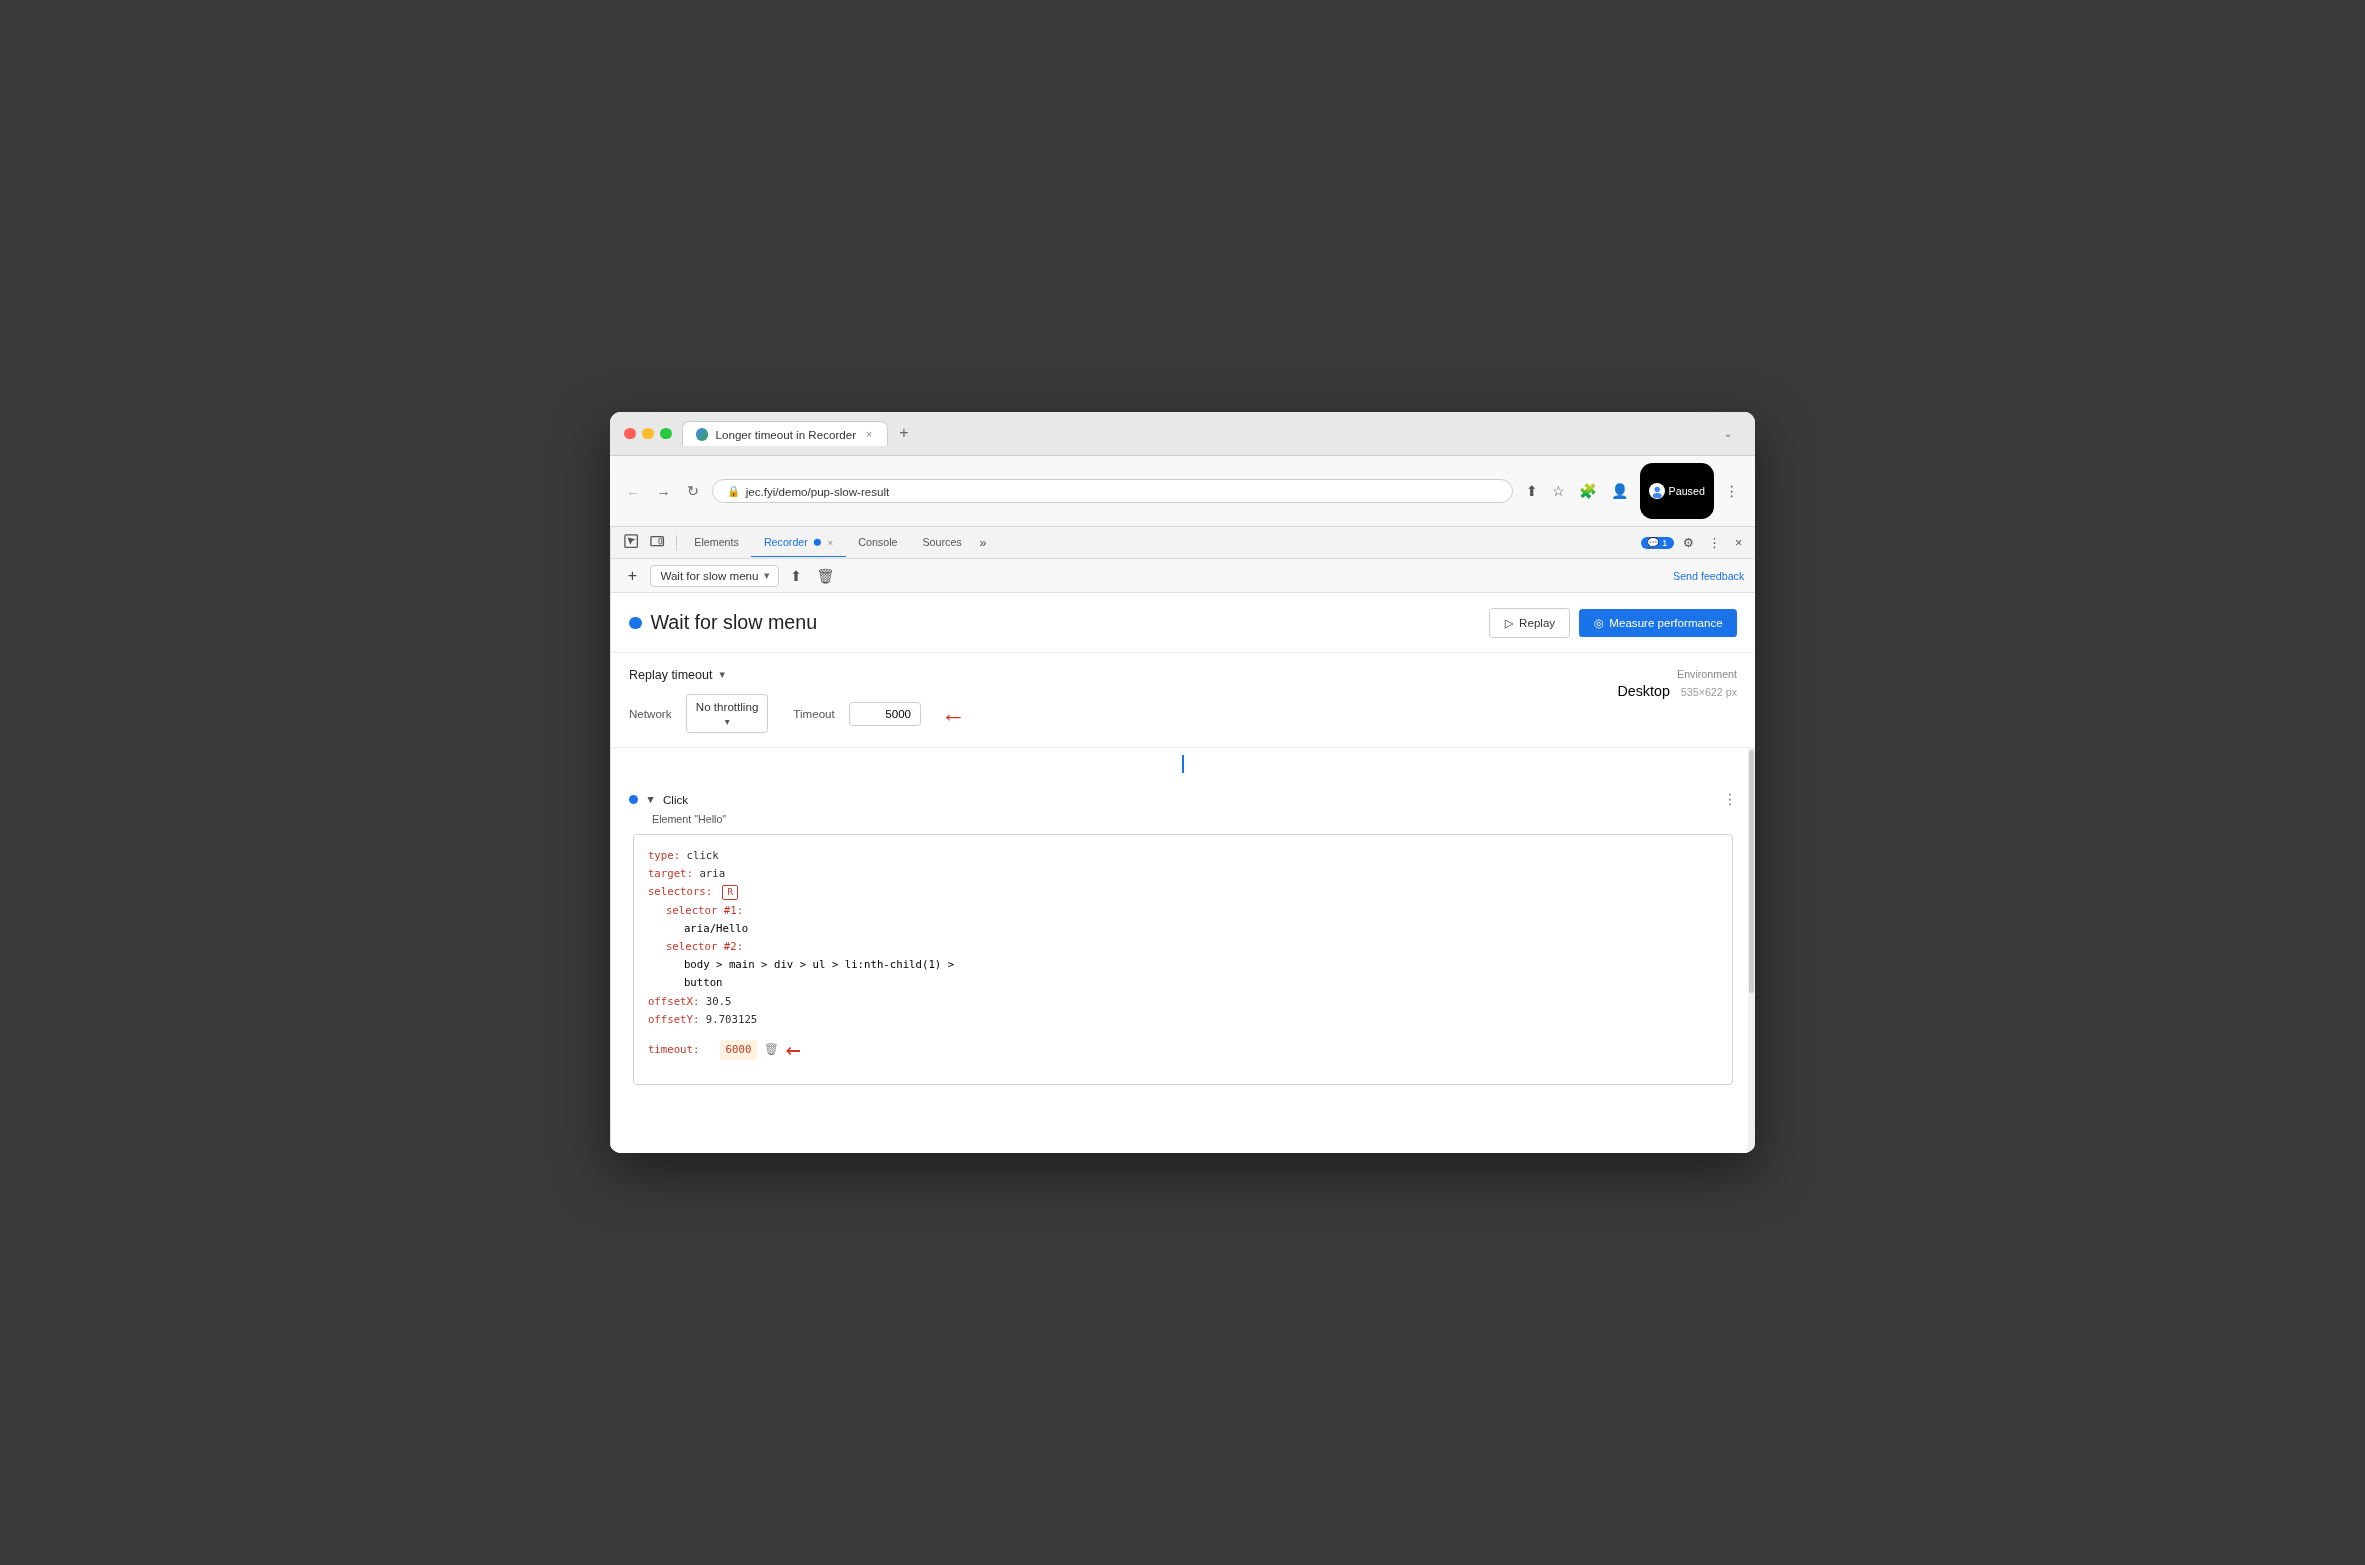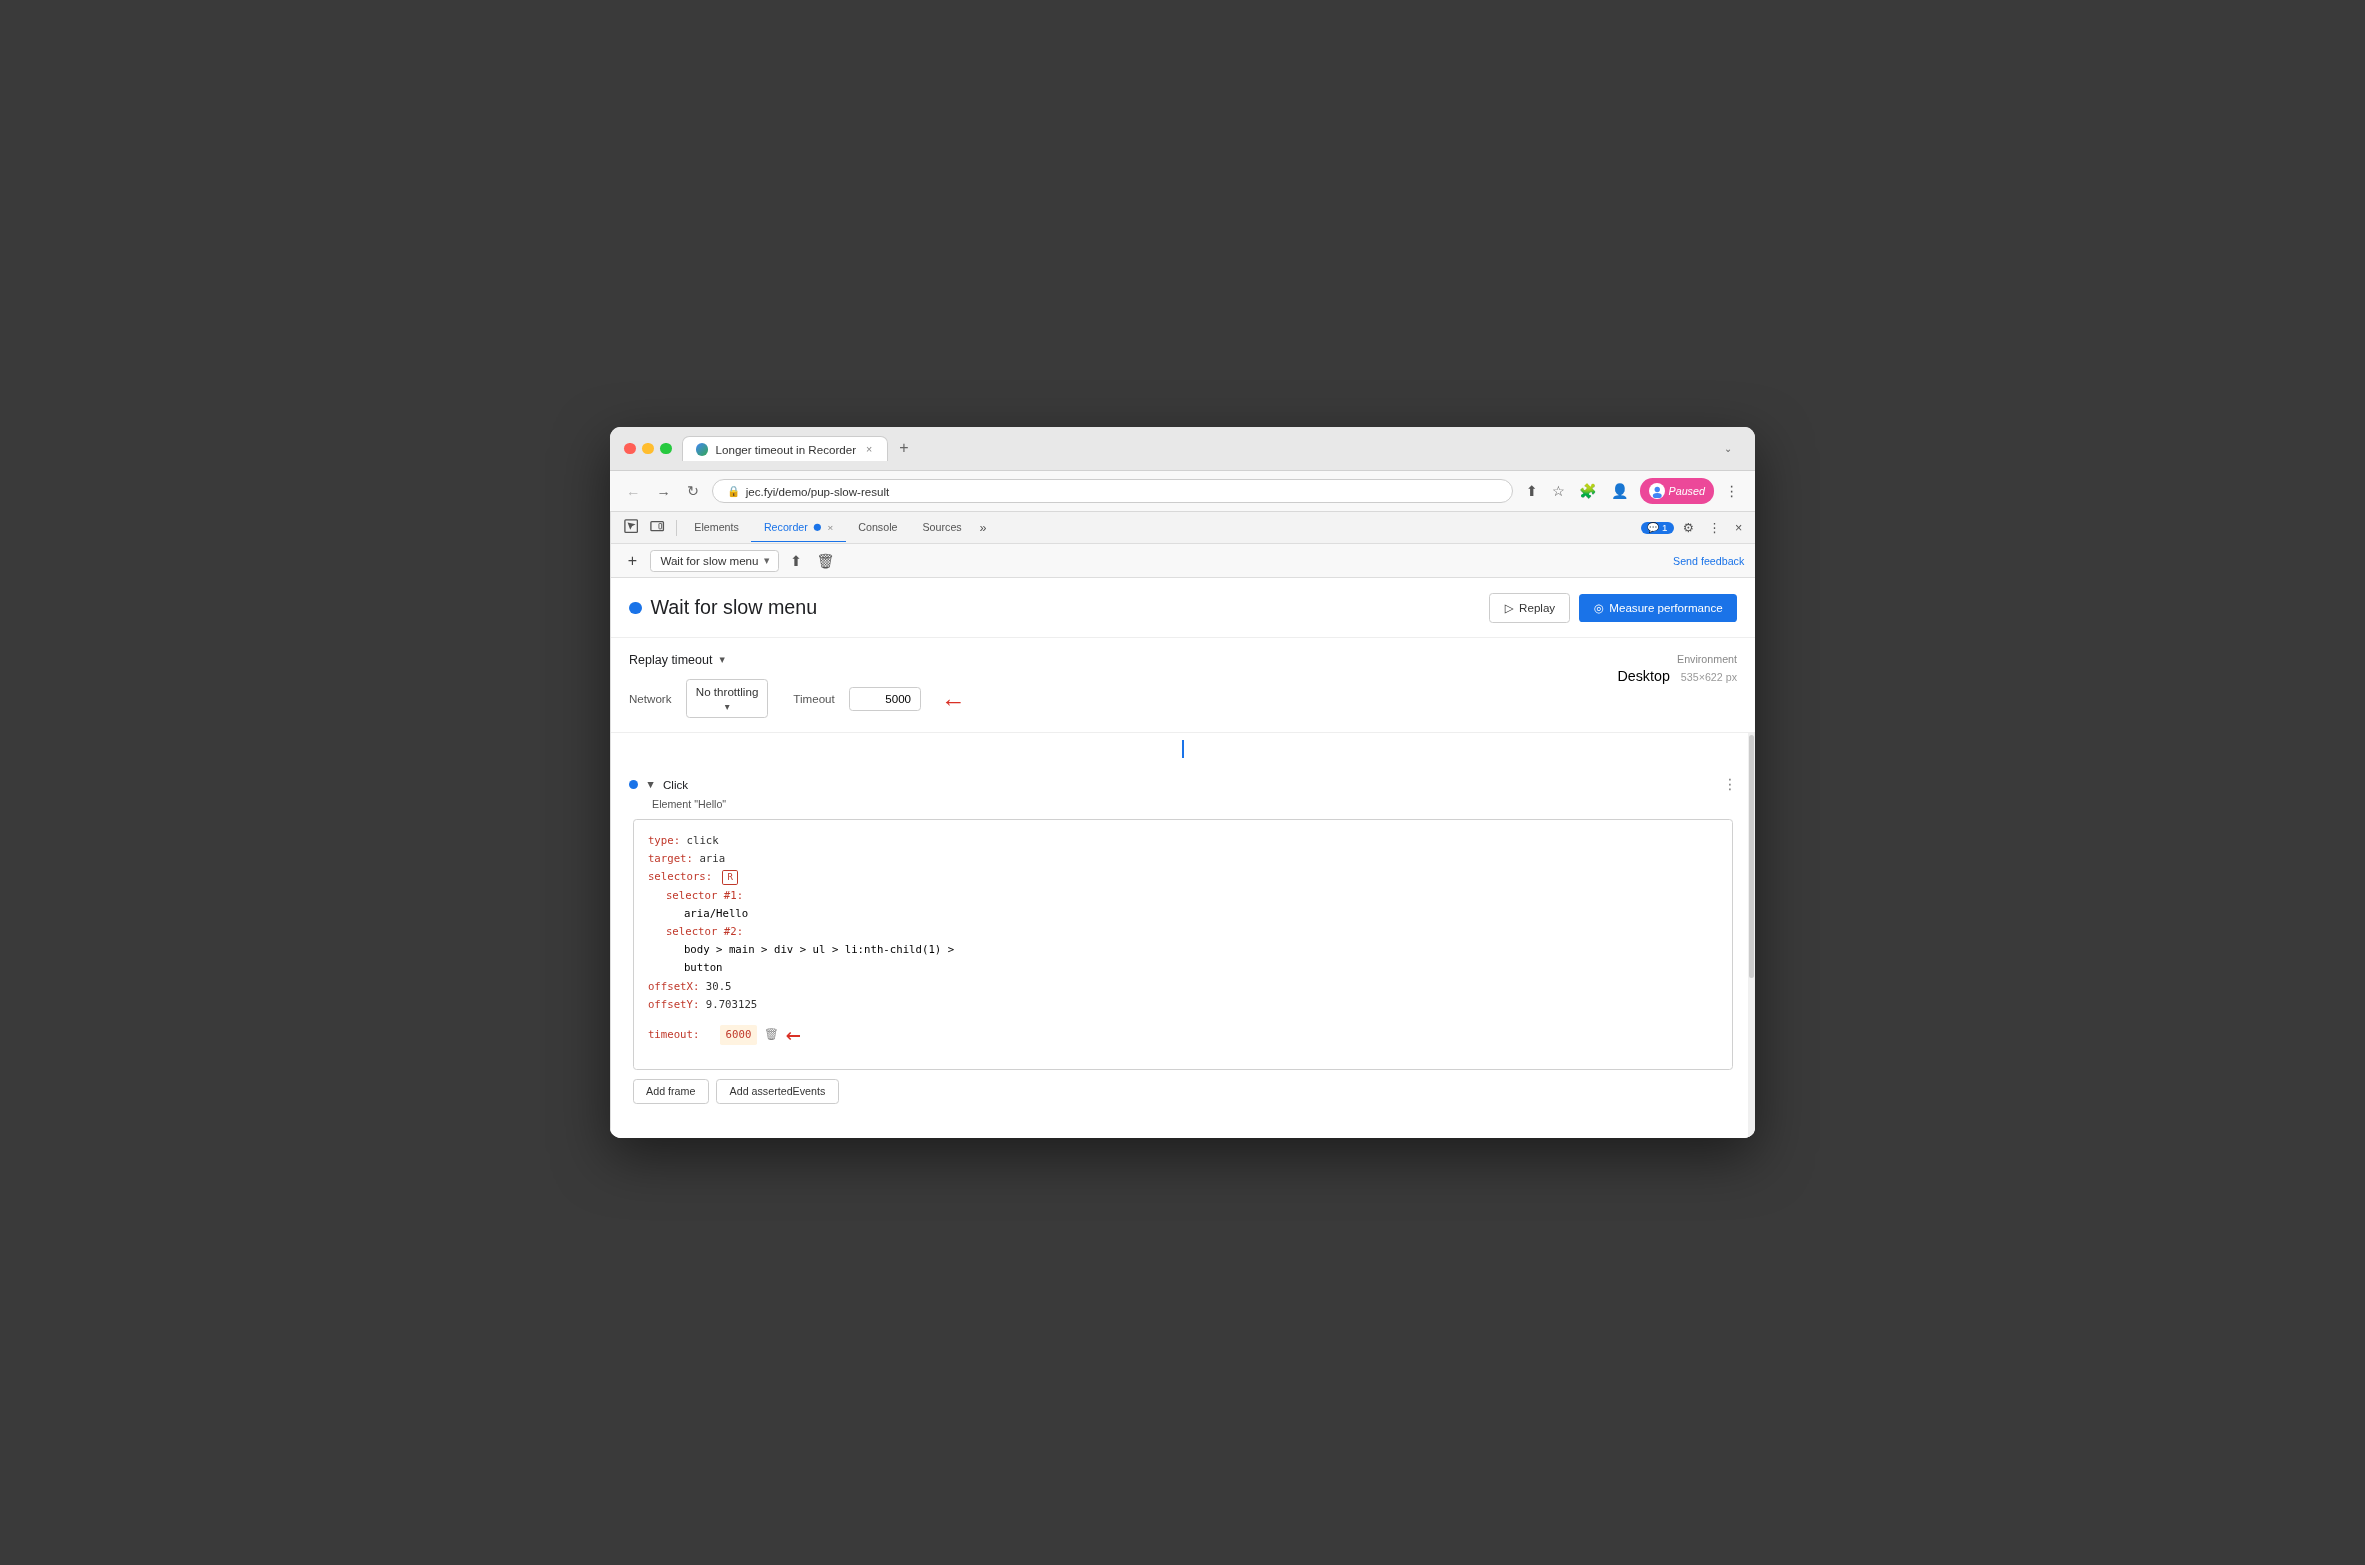--- a/index.html
+++ b/index.html
@@ -128,30 +128,29 @@
       align-items: center;
       gap: 7.2px;
     }
     .nav-icon-btn {
       color: #555;
       font-size: 14.3px;
       cursor: pointer;
       padding: 1.8px 3.6px;
     }
     .profile-btn {
-      background: #ec4899;
+      background: #000000;
       color: white;
       border-radius: 12.5px;
-      padding: 5px 9px;
+      padding: 20px 9px;
       font-size: 10.7px;
       font-weight: 500;
       display: flex;
       align-items: center;
       gap: 3.6px;
-      font-style: italic;
     }
     .profile-avatar {
       width: 16px;
       height: 16px;
       border-radius: 50%;
       background: #fff;
       display: flex;
       align-items: center;
       justify-content: center;
       overflow: hidden;
@@ -774,24 +773,20 @@
             </div>
             <div class="timeout-row">
               <span class="code-key">timeout:</span>
               <span style="color:#333;">&nbsp;</span>
               <span class="timeout-val">6000</span>
               <span class="delete-icon">🗑</span>
               <span style="color:#d93025;font-size:25px;display:inline-block;">←</span>
             </div>
           </div>
 
-          <div class="step-actions">
-            <button class="step-action-btn">Add frame</button>
-            <button class="step-action-btn">Add assertedEvents</button>
-          </div>
         </div>
 
         <div class="devtools-scrollbar">
           <div class="scrollbar-thumb"></div>
         </div>
       </div>
     </div>
   </div>
 </div>
 

